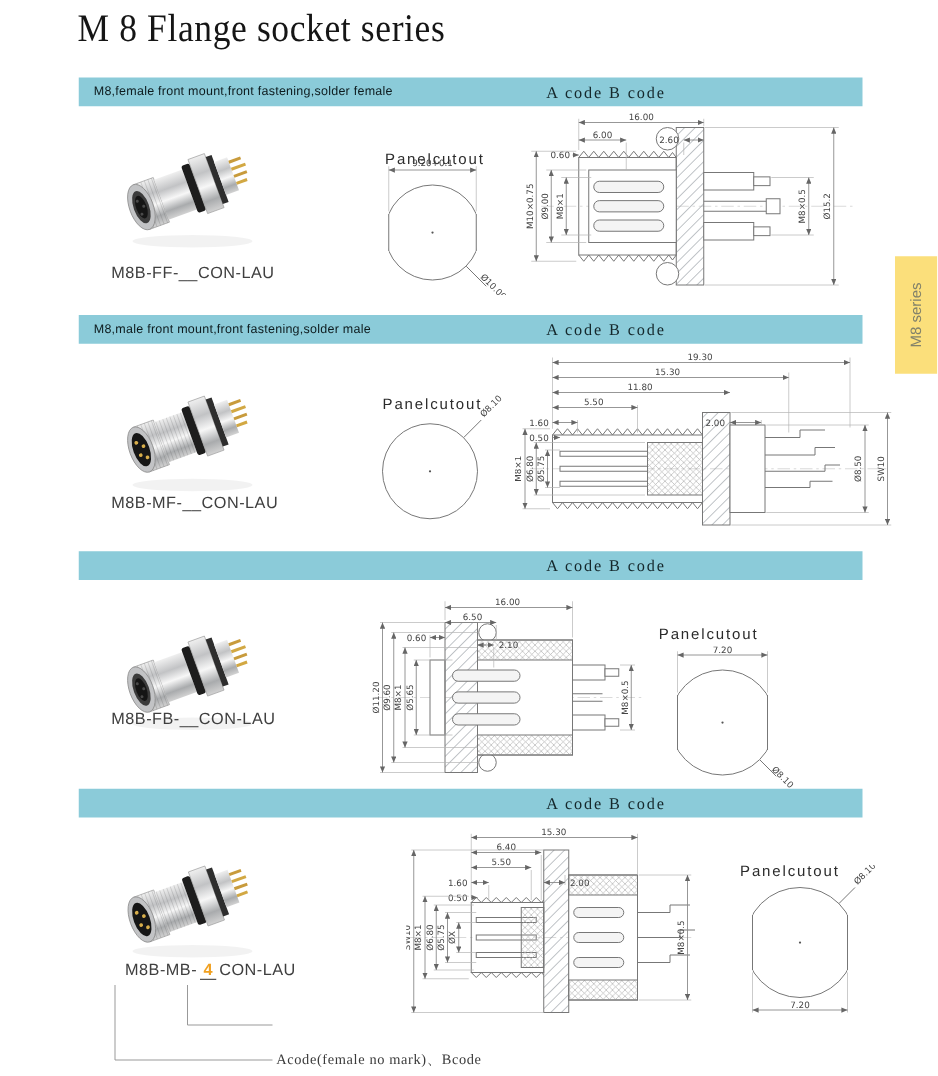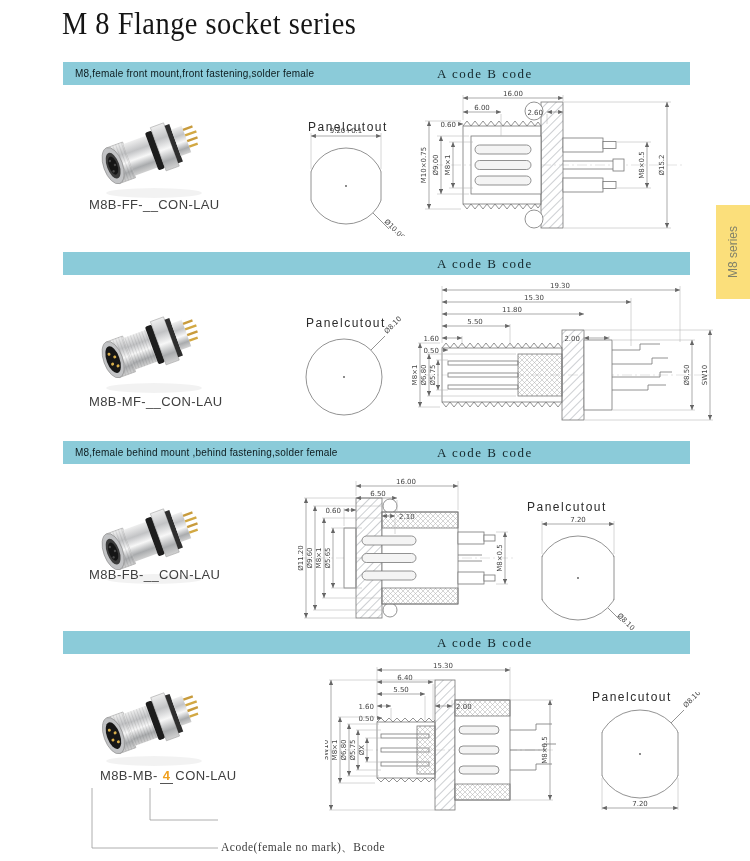--- a/index.html
+++ b/index.html
@@ -84,21 +84,21 @@
     <rect x="108" y="55" width="11" height="2.4" fill="#c89b3c"></rect>
     <rect x="108" y="61" width="9" height="2.4" fill="#d2a843"></rect>
     <ellipse cx="30" cy="54" rx="9.5" ry="19" fill="#c2c3c5" stroke="#8a8a8a" stroke-width="0.6"></ellipse>
     <ellipse cx="30" cy="54" rx="6.2" ry="13.5" fill="#3c3c3c"></ellipse>
     <ellipse cx="30" cy="54" rx="4.2" ry="9.5" fill="#151515"></ellipse>
     <circle cx="28.5" cy="48.5" r="1.2" fill="#4a4a4a"></circle>
         <circle cx="32" cy="54" r="1.2" fill="#4a4a4a"></circle>
     <circle cx="28.5" cy="59.5" r="1.2" fill="#4a4a4a"></circle>
   </g>
 </svg>
-<div class="code" style="left:89px;top:197px">
+<div class="code" style="left:89px;top:210px">
   <span>M8B-FF-__CON-LAU</span>
 </div>
 
 <div class="cut-title" style="left:308px;top:120px">Panelcutout</div>
 <svg class="draw" style="left:296px;top:126px;width:115px;height:110px" viewBox="0 0 115 110">
   <circle class="ln" cx="50" cy="60" r="38" fill="none"></circle>
   <rect x="0" y="18" width="15" height="84" fill="#fff"></rect>
   <rect x="85" y="18" width="30" height="84" fill="#fff"></rect>
   <line class="ln" x1="15" y1="45.2" x2="15" y2="74.8"></line>
   <line class="ln" x1="85" y1="45.2" x2="85" y2="74.8"></line>
@@ -158,20 +158,21 @@
       <line class="ext" x1="202" y1="98" x2="236" y2="98"></line>
   <line class="dim" x1="232" y1="52" x2="232" y2="98" marker-start="url(#ah)" marker-end="url(#ah)"></line>
   <text x="229" y="75" text-anchor="middle" transform="rotate(-90 229 75)">M8×0.5</text>
   <line class="ext" x1="149" y1="12" x2="256" y2="12"></line>
       <line class="ext" x1="149" y1="138" x2="256" y2="138"></line>
   <line class="dim" x1="252" y1="12" x2="252" y2="138" marker-start="url(#ah)" marker-end="url(#ah)"></line>
   <text x="249" y="75" text-anchor="middle" transform="rotate(-90 249 75)">Ø15.2</text>
 </svg>
 
 <div class="sec-bar" style="top:252px">
+  <span class="t1">M8,male front mount,front fastening,solder male</span>
   <span class="t2">A code B code</span>
 </div>
 
 <svg class="draw" style="left:80px;top:288px;width:152px;height:110px" viewBox="0 0 152 110">
   <ellipse cx="74" cy="100" rx="48" ry="5" fill="rgba(0,0,0,0.05)"></ellipse>
   <g transform="rotate(-20 76 55)">
     <rect x="30" y="37" width="17" height="38" fill="url(#metg)" stroke="#9a9a9a" stroke-width="0.5"></rect>
     <rect x="30" y="37" width="17" height="38" fill="url(#kn)"></rect>
     <rect x="47" y="39" width="24" height="34" fill="url(#metg)"></rect>
     <rect x="47" y="39" width="24" height="34" fill="url(#kn)"></rect>
@@ -254,21 +255,20 @@
       <line class="ext" x1="201" y1="130" x2="283" y2="130"></line>
   <line class="dim" x1="280" y1="60" x2="280" y2="130" marker-start="url(#ah)" marker-end="url(#ah)"></line>
   <text x="277" y="95" text-anchor="middle" transform="rotate(-90 277 95)">Ø8.50</text>
   <line class="ext" x1="173" y1="50" x2="301" y2="50"></line>
       <line class="ext" x1="173" y1="140" x2="301" y2="140"></line>
   <line class="dim" x1="298" y1="50" x2="298" y2="140" marker-start="url(#ah)" marker-end="url(#ah)"></line>
   <text x="295" y="95" text-anchor="middle" transform="rotate(-90 295 95)">SW10</text>
 </svg>
 
 <div class="sec-bar" style="top:441px">
-  <span class="t1">M8,female behind mount ,behind fastening,solder female</span>
   <span class="t2">A code B code</span>
 </div>
 
 <svg class="draw" style="left:80px;top:482px;width:152px;height:106px" viewBox="0 0 152 106">
   <ellipse cx="74" cy="97" rx="48" ry="5" fill="rgba(0,0,0,0.05)"></ellipse>
   <g transform="rotate(-20 76 53)">
     <rect x="30" y="35" width="17" height="38" fill="url(#metg)" stroke="#9a9a9a" stroke-width="0.5"></rect>
     <rect x="30" y="35" width="17" height="38" fill="url(#kn)"></rect>
     <rect x="47" y="37" width="24" height="34" fill="url(#metg)"></rect>
     <rect x="71" y="34" width="7" height="40" rx="2" fill="#1d1d1d"></rect>

